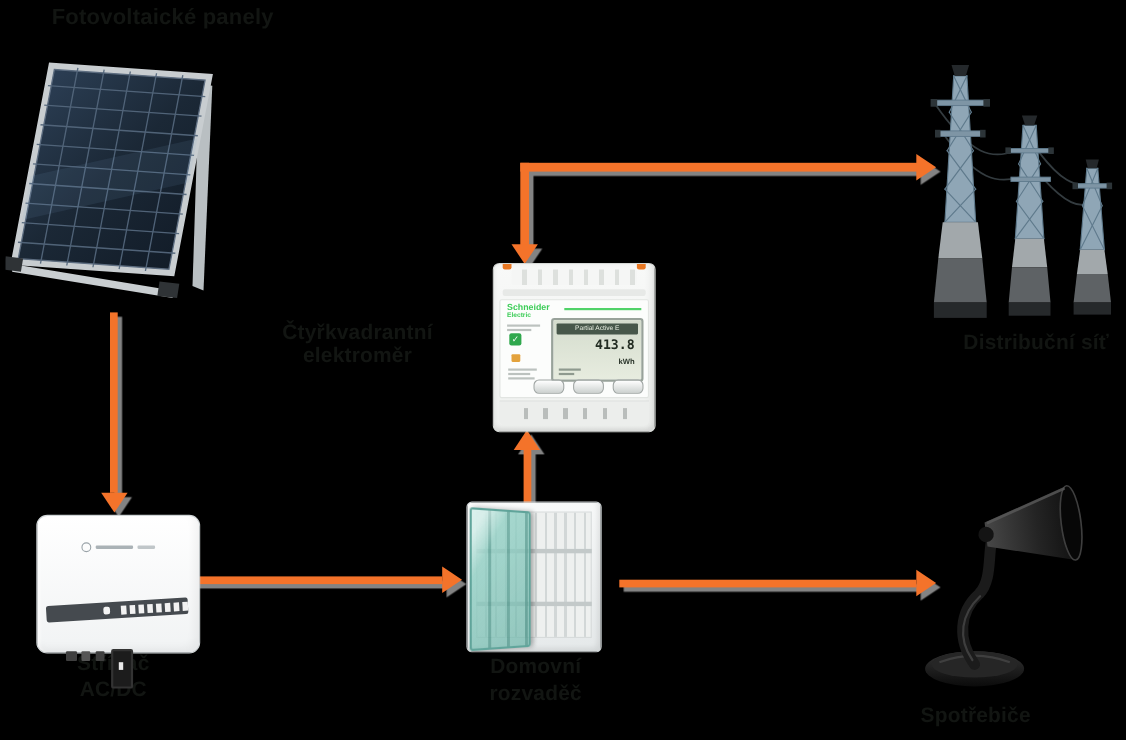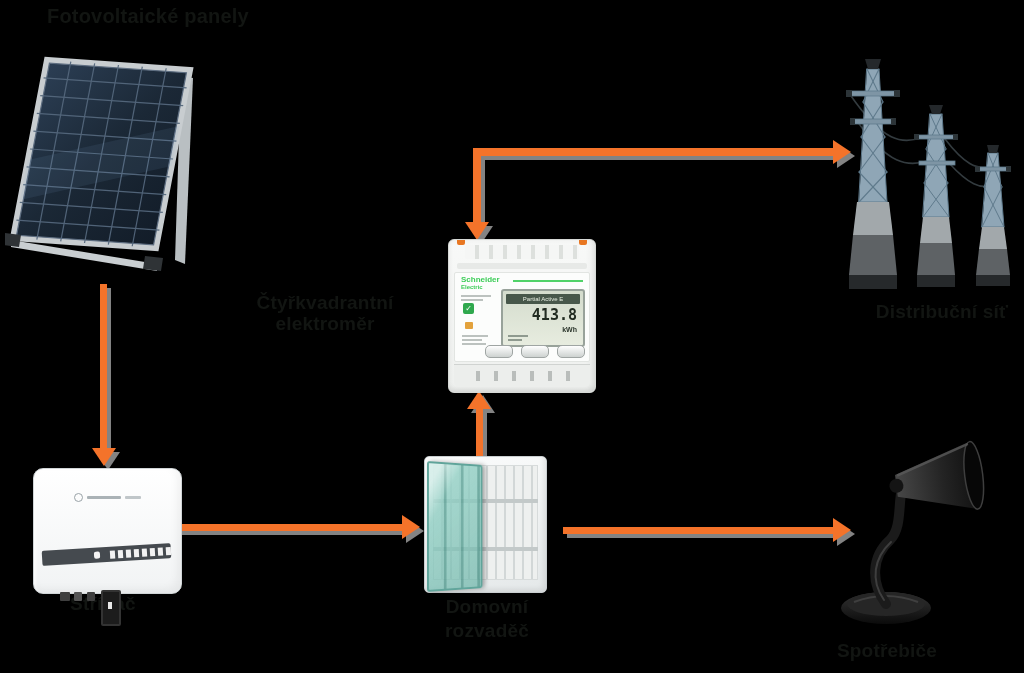--- a/index.html
+++ b/index.html
@@ -37,21 +37,21 @@
   .meter .greenline{position:absolute;top:7px;left:58px;right:6px;height:2px;background:#3DCD58;opacity:.9;}
   .meter .bar{position:absolute;height:2px;background:#bcc2bf;}
   .meter .chk{position:absolute;top:30px;left:8px;width:11px;height:11px;background:#2FA84D;border-radius:2px;
               color:#fff;font-size:8px;line-height:11px;text-align:center;}
   .meter .led{position:absolute;top:49px;left:10px;width:8px;height:7px;background:#E3A23C;border-radius:1px;}
   .meter .lcd{position:absolute;top:16px;right:4px;width:80px;height:54px;border:2px solid #98a29a;border-radius:3px;
               background:linear-gradient(180deg,#d4dccd,#e7ecdf);}
   .meter .lcd-head{position:absolute;top:3px;left:3px;right:3px;height:10px;background:#47574A;border-radius:1px;
                    color:#E8EFE2;font-size:6px;line-height:10px;text-align:center;}
   .meter .lcd-val{position:absolute;top:15px;right:6px;font-family:"DejaVu Sans Mono",monospace;
-                  font-size:15px;font-weight:700;color:#222c22;}
+                  font-size:12px;font-weight:700;color:#222c22;}
   .meter .lcd-unit{position:absolute;top:35px;right:6px;font-size:7px;font-weight:700;color:#2b352b;}
   .meter .lcd-bar{position:absolute;height:2px;background:#8f9a8f;}
   .meter .btn{position:absolute;top:72px;width:26px;height:11px;border:1px solid #9fa5a3;border-radius:5px;
               background:linear-gradient(180deg,#ffffff,#cdd2d0);}
   .meter .terms{position:absolute;top:124px;left:5px;right:5px;height:22px;background:#eceeec;border-top:1px solid #d0d3d1;border-radius:0 0 5px 5px;}
   .meter .terms-slots{position:absolute;top:6px;left:8px;right:8px;height:10px;
                       background:repeating-linear-gradient(90deg,transparent 0 14px,#b9bdbb 14px 18px);}
   
   .inv{left:33px;top:468px;width:147px;height:124px;background:linear-gradient(180deg,#ffffff,#f1f3f4);
        border:1px solid #d0d5d7;border-radius:10px;box-shadow:inset -4px -4px 8px rgba(0,0,0,.05),inset 2px 2px 3px rgba(255,255,255,.9);}
@@ -87,20 +87,21 @@
 <div class="canvas">
 
   <div class="lbl lbl-title">Fotovoltaické panely</div>
   <div class="lbl lbl-meter">
     <div>Čtyřkvadrantní</div>
     <div>elektroměr</div>
   </div>
   <div class="lbl lbl-grid">Distribuční síť</div>
   <div class="lbl lbl-inverter">
     <div>Střídač</div>
+    <div>AC/DC</div>
   </div>
   <div class="lbl lbl-fuse">
     <div>Domovní</div>
     <div>rozvaděč</div>
   </div>
   <div class="lbl lbl-lamp">Spotřebiče</div>
 
   <div class="arrow" style="left:88px;top:284px;width:40px;height:186px;">
     <div class="shaft" style="left:12px;top:0;width:7px;height:164px;"></div>
     <div class="head head-down" style="left:3.5px;top:164px;"></div>

